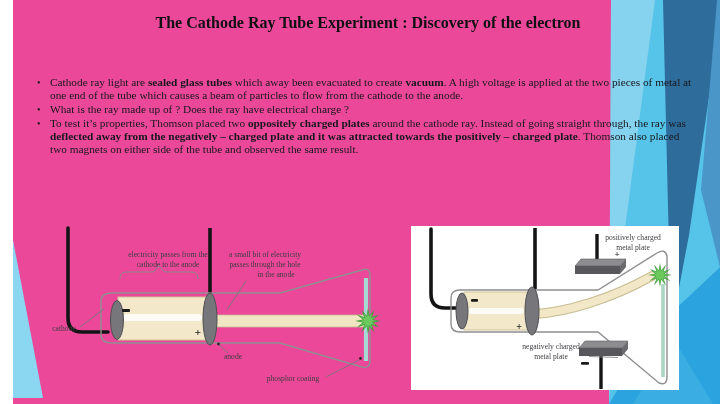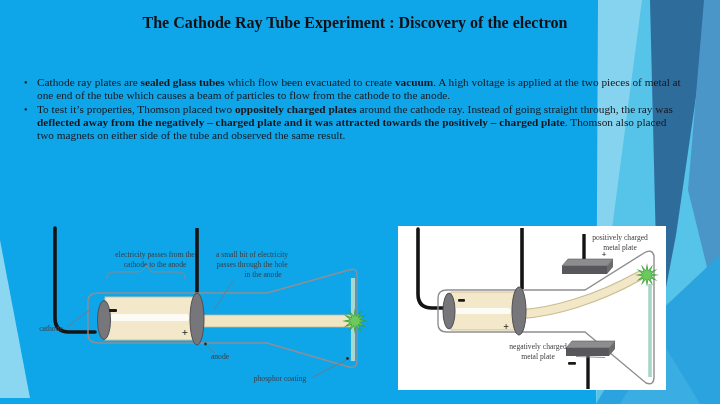--- a/index.html
+++ b/index.html
@@ -1,18 +1,18 @@
 <!DOCTYPE html>
 <html><head>
 <meta charset="utf-8">
 <style>
   html,body{margin:0;padding:0;}
   body{width:720px;height:404px;overflow:hidden;background:#fff;
        font-family:"Liberation Serif","DejaVu Serif",serif;}
-  .slide{position:relative;width:648px;height:404px;background:#0ea5e9;}
+  .slide{position:relative;width:648px;height:404px;background:#ec4899;margin-left:13px;}
 
   .bg-svg{position:absolute;left:0;top:0;z-index:0;}
 
   .title{position:absolute;top:13px;left:120px;width:470px;z-index:3;
          text-align:center;font-weight:bold;font-size:16px;line-height:1.22;
          color:#101014;}
 
   .bullets{position:absolute;top:76px;left:22px;width:662px;z-index:3;
            font-size:11.3px;line-height:13.2px;color:#17171d;}
   .bullet{position:relative;padding-left:15px;margin:0 0 0.5px 0;}
@@ -38,21 +38,22 @@
     <polygon points="650,0 710,0 676,235 658,330" fill="#2E6C9B"></polygon>
     <polygon points="704,0 720,0 720,320 688,190" fill="#4A96C8"></polygon>
     <polygon points="596,404 720,404 720,255 640,330" fill="#2AA3DE"></polygon>
     <polygon points="620,404 700,404 660,338" fill="#3FB0E2" opacity="0.8"></polygon>
     <polygon points="0,240 30,398 0,398" fill="#8BD7F2"></polygon>
   </svg>
 
   <div class="title">The Cathode Ray Tube Experiment : Discovery of the electron</div>
 
   <div class="bullets">
-      <div class="bullet"><span>Cathode ray plates are </span><span class="b">sealed glass tubes</span><span> which flow been evacuated to create </span><span class="b">vacuum</span><span>. A high voltage is applied at the two pieces of metal at one end of the tube which causes a beam of particles to flow from the cathode to the anode.</span></div>
+      <div class="bullet"><span>Cathode ray light are </span><span class="b">sealed glass tubes</span><span> which away been evacuated to create </span><span class="b">vacuum</span><span>. A high voltage is applied at the two pieces of metal at one end of the tube which causes a beam of particles to flow from the cathode to the anode.</span></div>
+      <div class="bullet"><span>What is the ray made up of ? Does the ray have electrical charge ?</span></div>
       <div class="bullet"><span>To test it’s properties, Thomson placed two </span><span class="b">oppositely charged plates</span><span> around the cathode ray. Instead of going straight through, the ray was </span><span class="b">deflected away from the negatively – charged plate and it was attracted towards the positively – charged plate</span><span>. Thomson also placed two magnets on either side of the tube and observed the same result.</span></div>
     </div>
 
   <svg class="diagram-left" width="370" height="178" viewBox="0 0 370 178">
 
     <path d="M 30,2 V 92 Q 30,106 44,106 H 70" fill="none" stroke="#141414" stroke-width="3.6" stroke-linecap="round"></path>
     <line x1="172" y1="2" x2="172" y2="69" stroke="#141414" stroke-width="3.6"></line>
 
     <path d="M 74,67 H 242 L 324,44 Q 332,41 332,49 V 135 Q 332,143 324,141 L 242,117 H 74 Q 63,117 63,109 V 75 Q 63,67 74,67 Z" fill="none" stroke="#8f8f92" stroke-width="1.4"></path>
 

